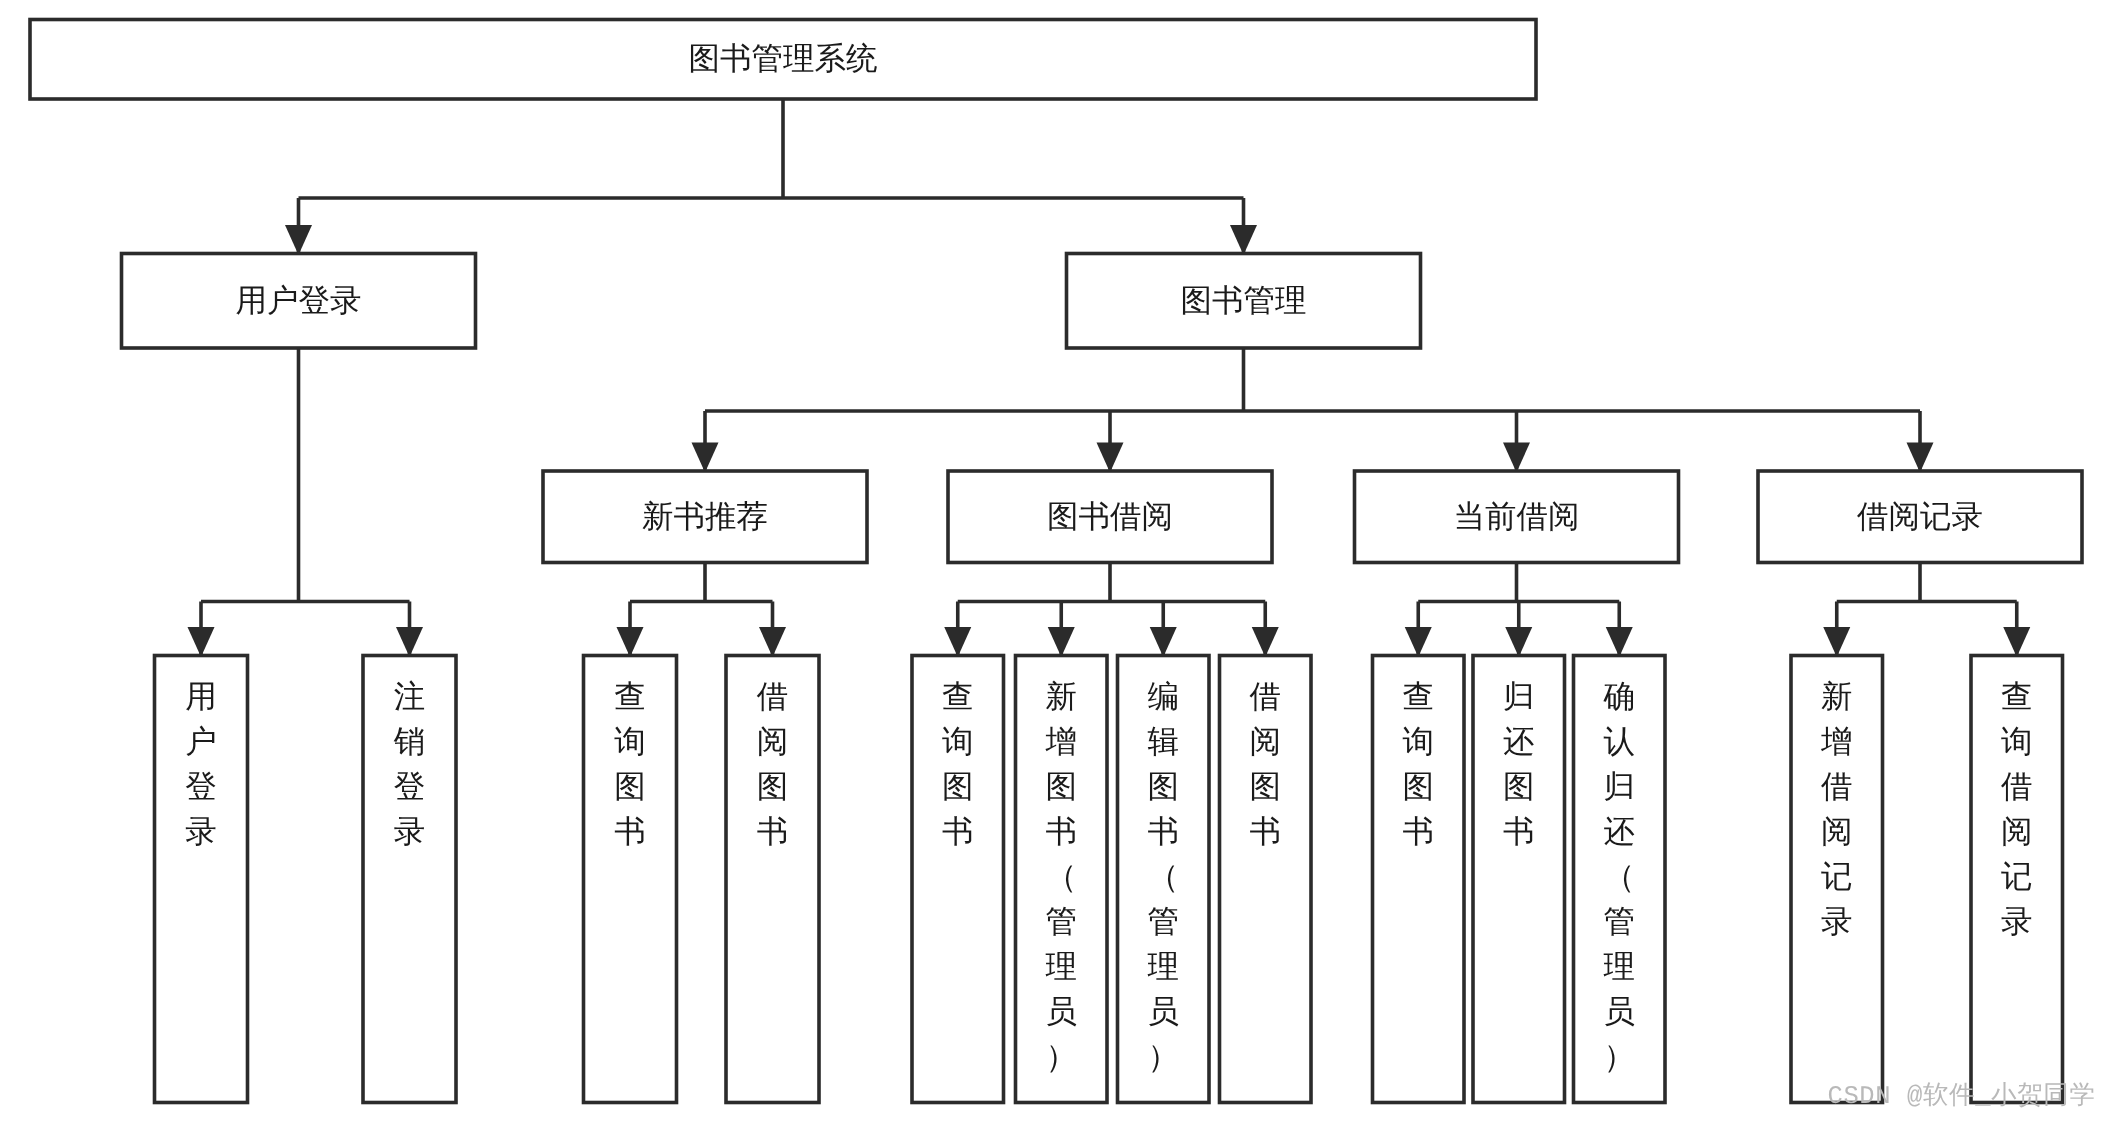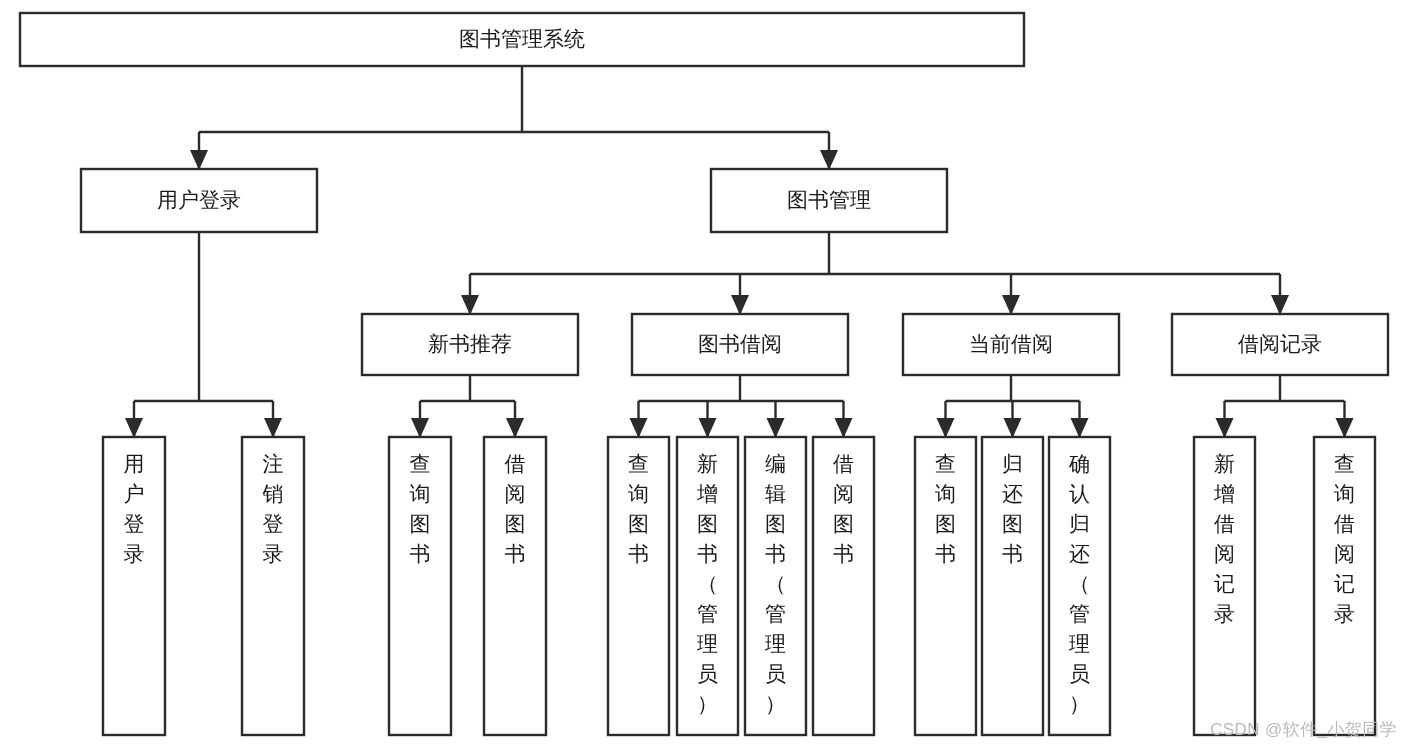--- a/index.html
+++ b/index.html
@@ -53,21 +53,21 @@
     stroke-linejoin: miter;
   }
   .arrow-head {
     fill: #2b2b2b;
     stroke: none;
   }
   .watermark-text {
     position: absolute;
     right: 8px;
     bottom: 6px;
-    font-family: Liberation Sans, sans-serif;
+    font-family: Liberation Mono, monospace;
     font-size: 17px;
     color: #b9b9b9;
     white-space: nowrap;
     letter-spacing: 0.4px;
   }
 </style>
 </head>
 <body>
 
 <div id="diagram-root">

